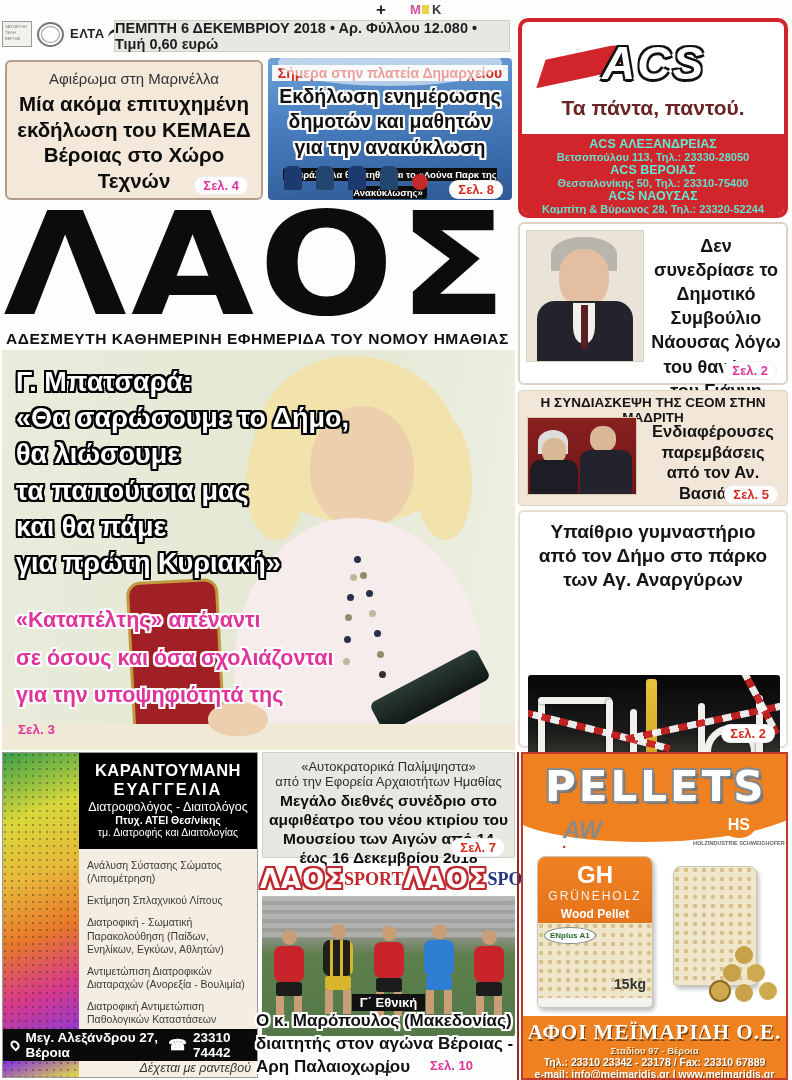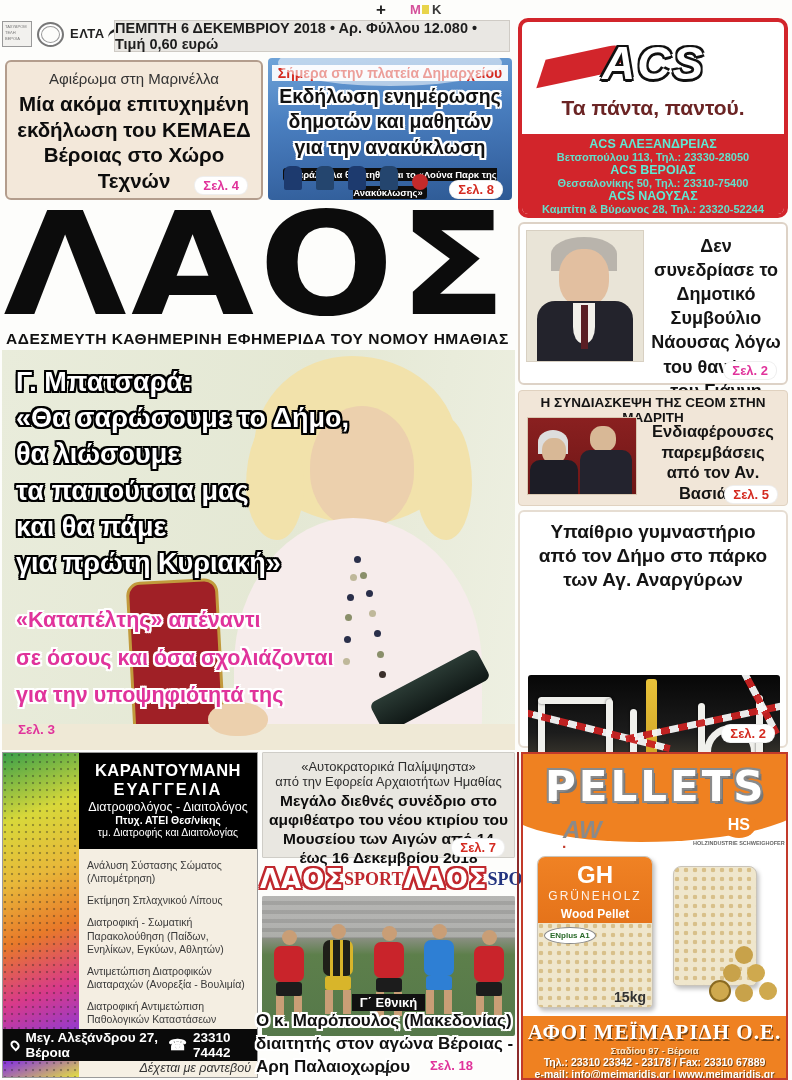--- a/index.html
+++ b/index.html
@@ -309,21 +309,21 @@
       <div class="ptorso" style="background:#c9242b;"></div>
       <div class="pshorts" style="background:#1c1c1c;"></div>
       <div class="plegs"></div>
     </div>
   </div>
 
   <div class="abs" style="left:262px; top:993px; width:253px; text-align:center;">
     <span class="tagdark">Γ΄ Εθνική</span>
   </div>
   <div class="abs oblack" style="left:256px; top:1010px; width:264px; font-weight:800; font-size:17px; line-height:1.35; text-align:left;">Ο κ. Μαρόπουλος (Μακεδονίας) διαιτητής στον αγώνα Βέροιας - Αρη Παλαιοχωρίου</div>
-  <div class="abs pink" style="left:430px; top:1058px; font-weight:bold; font-size:13px;">Σελ. 18</div>
+  <div class="abs pink" style="left:430px; top:1058px; font-weight:bold; font-size:13px;">Σελ. 10</div>
   <span class="abs regmark" style="left:382px; top:1062px;">+</span>
 
   <div class="abs" style="left:517px; top:752px; width:2px; height:328px; background:#8c2b2b;"></div>
 
   <div class="abs pelletsad" style="left:521px; top:752px; width:267px; height:328px;">
     <div class="pelletstop">
       <div class="pelletstitle" style="text-align:center; padding-top:8px;">PELLETS</div>
     </div>
     <div class="abs" style="left:40px; top:62px; font-weight:900; font-size:24px; font-style:italic;">
       <span style="color:#8a8a8a;">AW</span>
@@ -333,21 +333,21 @@
       <span style="display:inline-block; background:#ef8121; color:#fff; font-weight:900; font-size:16px; border-radius:50%; width:34px; height:26px; line-height:26px;">HS</span>
       <div style="font-size:5.5px; color:#666; font-weight:bold; margin-top:2px;">HOLZINDUSTRIE SCHWEIGHOFER</div>
     </div>
 
     <div class="bag abs" style="left:14px; top:102px; width:116px; height:152px;">
       <div style="background:linear-gradient(#f08224,#e5731a); height:66px; text-align:center; color:#fff;">
         <div style="font-weight:900; font-size:24px; padding-top:4px;">GH</div>
         <div style="font-size:12px; letter-spacing:2px; opacity:.9;">GRÜNEHOLZ</div>
         <div style="font-weight:bold; font-size:12px; margin-top:4px;">Wood Pellet</div>
       </div>
-      <div class="pellettex" style="height:88px; position:relative;">
+      <div class="pellettex" style="height:75px; position:relative;">
         <span style="position:absolute; left:6px; top:4px; background:#fff; border:1px solid #888; border-radius:50%; font-size:8px; font-weight:bold; color:#2a6a2a; padding:3px 5px;">ENplus A1</span>
         <span style="position:absolute; right:6px; bottom:6px; font-weight:900; font-size:14px; color:#333;">15kg</span>
       </div>
     </div>
 
     <div class="bag abs pellettex" style="left:150px; top:112px; width:84px; height:120px;"></div>
     <div class="abs briq" style="left:186px; top:226px;"></div>
 
     <div class="pelletsfoot abs" style="left:0; top:262px; width:100%; height:66px; padding-top:4px;">
       <div style="font-family:'Liberation Serif',serif; font-weight:bold; font-size:21px; color:#fff; text-shadow:1px 2px 0 #7a4410; letter-spacing:1px;">ΑΦΟΙ ΜΕΪΜΑΡΙΔΗ Ο.Ε.</div>

